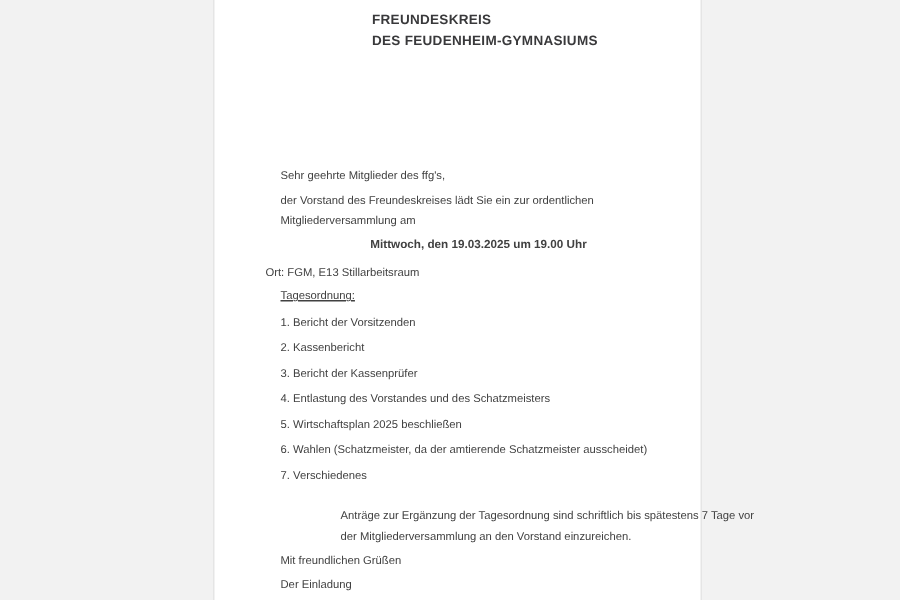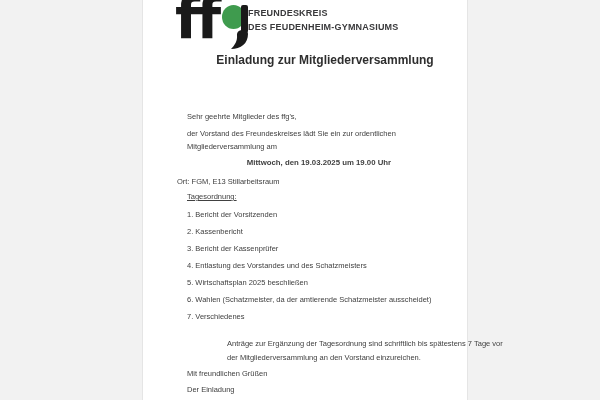--- a/index.html
+++ b/index.html
@@ -55,35 +55,26 @@
   .note div { white-space:nowrap; line-height:13.5px;margin-left:40px; }
   .closing { position:absolute; left:44px; top:367px; white-space:nowrap; }
   .signature { position:absolute; left:44px; top:383px; white-space:nowrap; }
 </style>
 </head>
 <body>
 
 <div class="canvas">
   <div class="paper">
 
-    <div class="logo">
-      <span class="logo-ff">ff</span>
-      <svg class="logo-g" width="30" height="47" viewBox="0 0 30 47" aria-hidden="true">
-        <ellipse cx="11.5" cy="15" rx="11.5" ry="12" fill="#3f9b4e"></ellipse>
-        <rect x="19" y="3" width="7" height="28" rx="2" fill="#1a1a1a"></rect>
-        <path d="M26 32 C26 41.5 19 47 9 47 C13 43 15.5 38.5 15 33.5 C14.7 30 17.5 28 20.5 28.4 C23.6 28.8 26 29 26 32 Z" fill="#1a1a1a"></path>
-      </svg>
-    </div>
 
     <div class="org">
       <div>FREUNDESKREIS</div>
       <div>DES FEUDENHEIM-GYMNASIUMS</div>
     </div>
 
-    <div class="title">Einladung zur Mitgliederversammlung</div>
 
 
     <div class="greeting t">Sehr geehrte Mitglieder des ffg's,</div>
 
     <div class="intro t">
       <div>der Vorstand des Freundeskreises lädt Sie ein zur ordentlichen</div>
       <div>Mitgliederversammlung am</div>
     </div>
 
     <div class="when t">Mittwoch, den 19.03.2025 um 19.00 Uhr</div>

